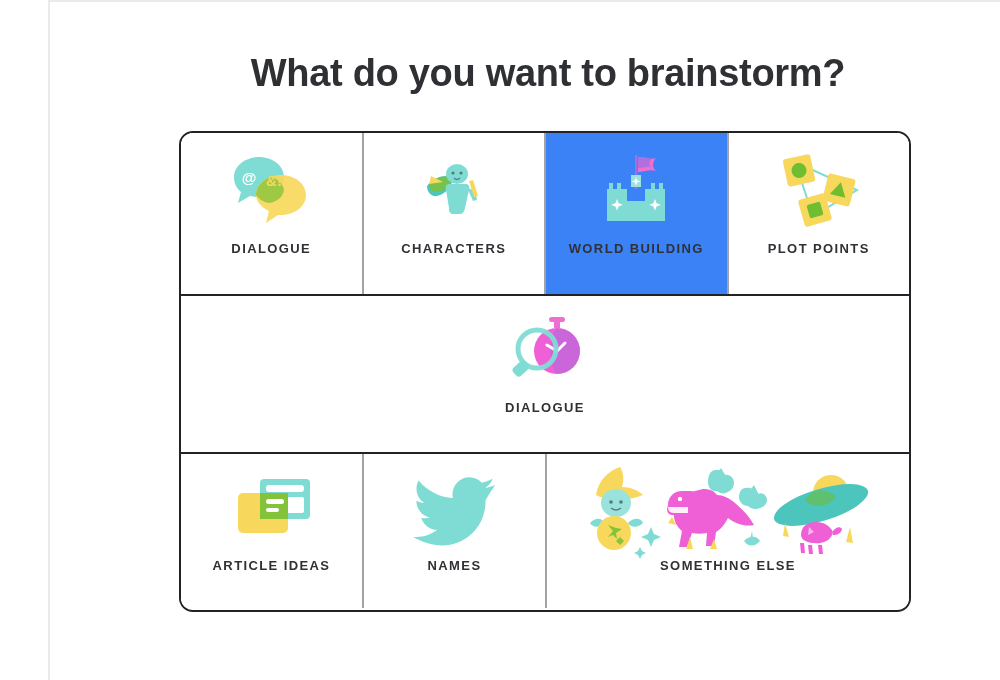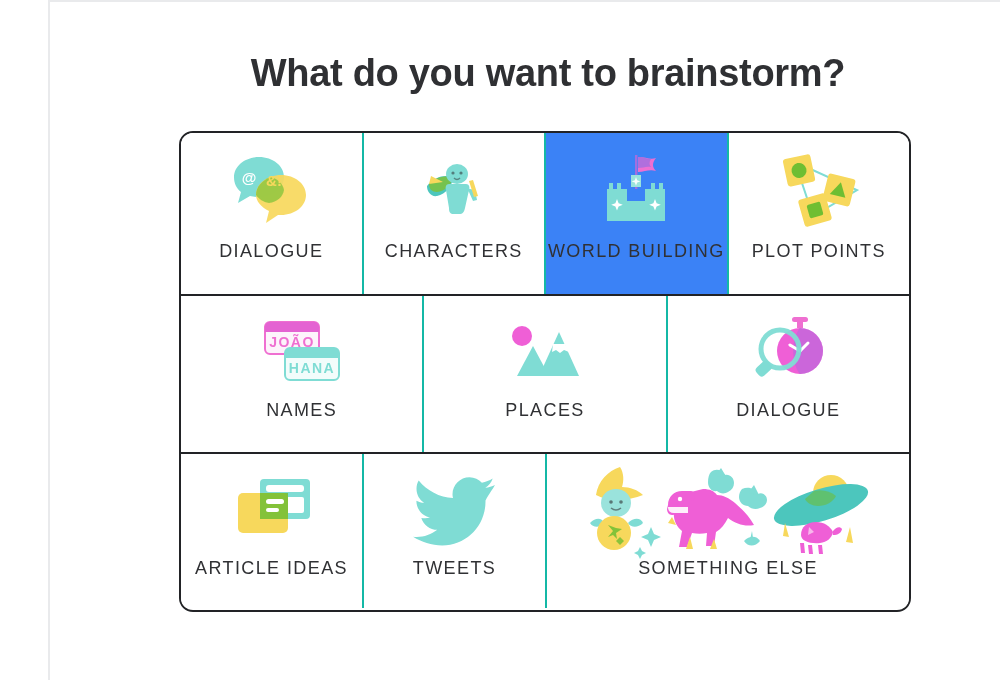--- a/index.html
+++ b/index.html
@@ -66,38 +66,38 @@
 
   .cell {
     position: relative;
     flex: 1 1 0;
     display: flex;
     flex-direction: column;
     align-items: center;
     justify-content: flex-start;
     background: #ffffff;
   }
-  .cell + .cell { border-left: 2px solid #14b8a6; }
+  .cell + .cell { border-left: 2px solid #a3a3a3; }
   .cell.wide { flex: 2 2 0; }
   .cell.selected { background: #3b82f6; }
 
   .icon-wrap {
     height: 108px;
     width: 100%;
     display: flex;
     align-items: center;
     justify-content: center;
     padding-top: 6px;
   }
   .row.r2 .icon-wrap { height: 104px; }
   .row.r3 .icon-wrap { height: 104px; }
 
   .label {
-    font-size: 18px;
-    font-weight: normal;
+    font-size: 13px;
+    font-weight: bold;
     letter-spacing: 1.4px;
     color: #303134;
     text-align: center;
     white-space: nowrap;
   }
 
   svg { display: block; overflow: visible; }
 </style>
 </head>
 <body>
@@ -179,49 +179,21 @@
               <rect x="35" y="55" width="14" height="14" rx="2" fill="#6fbe32"></rect>
             </g>
           </svg>
         </div>
         <div class="label">PLOT POINTS</div>
       </div>
     </div>
 
     <div class="row r2">
 
-      <div class="cell">
-        <div class="icon-wrap">
-          <svg width="94" height="78" viewBox="0 0 94 78">
-            <g>
-              <rect x="10" y="10" width="54" height="32" rx="5" fill="#fdf3fb" stroke="#ef6fd1" stroke-width="2"></rect>
-              <path d="M15 10h44a5 5 0 0 1 5 5v5H10v-5a5 5 0 0 1 5-5z" fill="#e463d2"></path>
-              <text x="37" y="35" font-family="'Liberation Sans',sans-serif" font-size="14" font-weight="bold" fill="#ef6fd1" letter-spacing="1.5" text-anchor="middle">JOÃO</text>
-            </g>
-            <g>
-              <rect x="30" y="36" width="54" height="32" rx="5" fill="#f2fcfb" stroke="#7fdcd4" stroke-width="2"></rect>
-              <path d="M35 36h44a5 5 0 0 1 5 5v5H30v-5a5 5 0 0 1 5-5z" fill="#7fdcd4"></path>
-              <text x="57" y="61" font-family="'Liberation Sans',sans-serif" font-size="14" font-weight="bold" fill="#7fdcd4" letter-spacing="1.5" text-anchor="middle">HANA</text>
-            </g>
-          </svg>
-        </div>
-        <div class="label">NAMES</div>
-      </div>
-
-      <div class="cell">
-        <div class="icon-wrap">
-          <svg width="88" height="70" viewBox="0 0 88 70">
-            <circle cx="21" cy="20" r="10" fill="#ef5fd6"></circle>
-            <path d="M16 60L32 30l16 30z" fill="#7fdcd4"></path>
-            <path d="M38 60L58 16l20 44z" fill="#7fdcd4"></path>
-            <path d="M52 28h12l4 8-5-2-4 3-4-3-4 2z" fill="#ffffff"></path>
-          </svg>
-        </div>
-        <div class="label">PLACES</div>
-      </div>
+
 
       <div class="cell">
         <div class="icon-wrap">
           <svg width="88" height="80" viewBox="0 0 88 80">
             <rect x="48" y="6" width="16" height="5" rx="2.5" fill="#ef6fd1"></rect>
             <rect x="53" y="10" width="6" height="7" fill="#ef6fd1"></rect>
             <circle cx="56" cy="40" r="23" fill="#ef5fd6"></circle>
             <path d="M56 17a23 23 0 0 1 0 46c-9-10-9-36 0-46z" fill="#a06fe0" opacity="0.45"></path>
             <path d="M56 40l-10-6" stroke="#ffffff" stroke-width="3" stroke-linecap="round"></path>
             <path d="M56 40l8-8" stroke="#ffffff" stroke-width="3" stroke-linecap="round"></path>
@@ -250,21 +222,21 @@
         </div>
         <div class="label">ARTICLE IDEAS</div>
       </div>
 
       <div class="cell">
         <div class="icon-wrap">
           <svg width="86" height="74" viewBox="0 0 86 74">
             <path d="M83 13c-3 1.4-6.3 2.4-9.7 2.8 3.5-2.1 6.2-5.4 7.4-9.3-3.3 2-7 3.4-10.8 4.2-3.1-3.3-7.5-5.4-12.4-5.4-9.4 0-17 7.6-17 17 0 1.3.2 2.6.5 3.8C27.4 25.4 15 18.7 6.7 8.5 5.3 10.9 4.5 13.7 4.5 16.7c0 5.9 3 11.1 7.6 14.1-2.8-.1-5.4-.9-7.7-2.1v.2c0 8.2 5.9 15.1 13.6 16.7-2.8.8-5.8.9-8.7.3 2.2 6.8 8.5 11.8 16 11.9-6.8 5.3-15.4 8-24.2 7 8.4 5.4 18.4 8.6 29.1 8.6 24.9 0 43.9-20.6 43.3-44.9C77.5 21 80.7 17.3 83 13z" fill="#7fdcd4"></path>
           </svg>
         </div>
-        <div class="label">TWEETS</div>
+        <div class="label">NAMES</div>
       </div>
 
       <div class="cell wide">
         <div class="icon-wrap">
           <svg width="320" height="96" viewBox="0 0 320 96">
 
             <g>
               <path d="M28 34c2-14 12-24 24-28 4 6 4 14 2 20 8 0 16 3 21 8-14 6-34 7-47 0z" fill="#f7d85c"></path>
               <ellipse cx="48" cy="42" rx="15" ry="14" fill="#9ae3dc"></ellipse>
               <circle cx="43" cy="41" r="1.8" fill="#2f3033" opacity="0.6"></circle>

